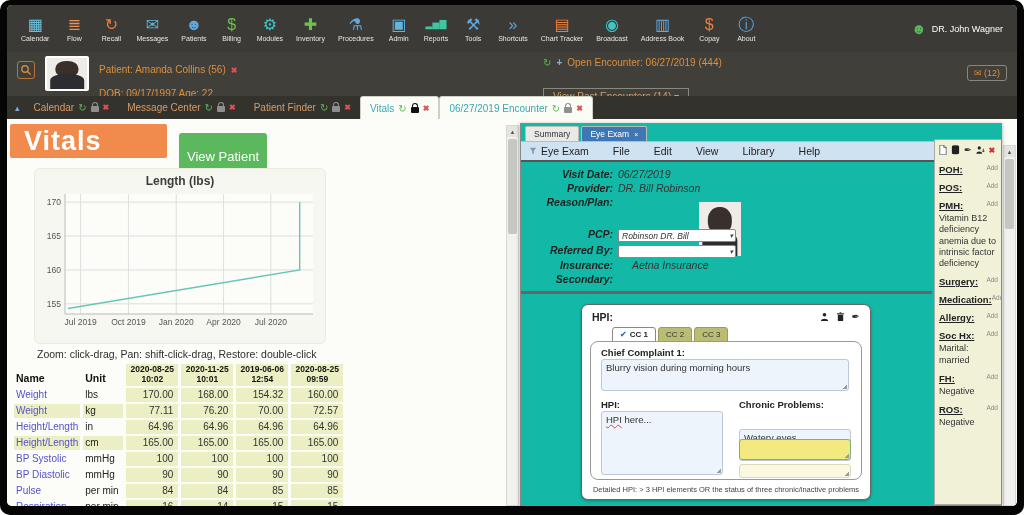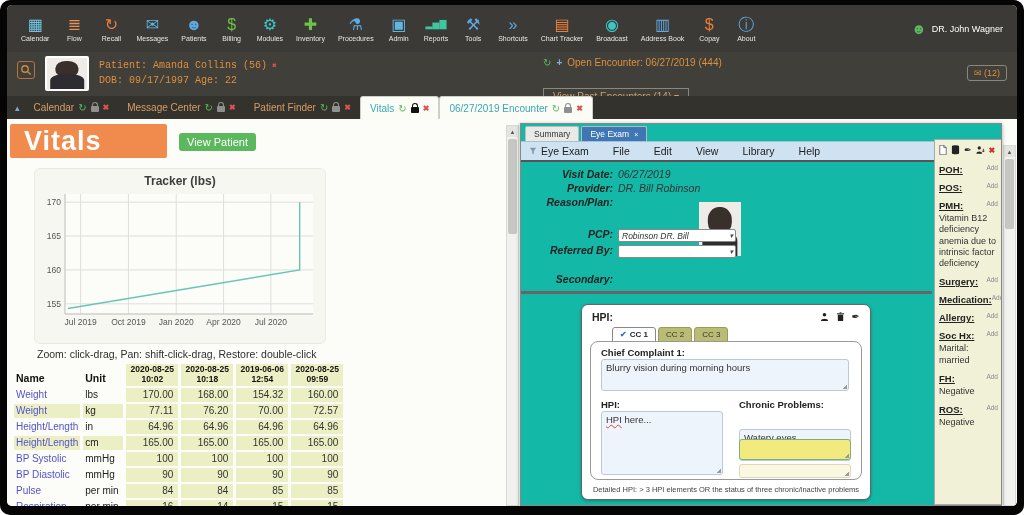--- a/index.html
+++ b/index.html
@@ -16,21 +16,21 @@
   .tb-icon{font-size:16px;line-height:19px;height:19px;}
   .tb-label{font-size:7px;color:#e9e7e1;white-space:nowrap;}
   .tb-user{display:flex;align-items:center;gap:5px;color:#fff;font-size:9px;}
   .tb-user-icon{color:#5cb85c;font-size:15px;}
 
   
   .patientbar{position:absolute;top:47px;left:0;right:0;height:44px;background:#403f39;}
   .pb-search{position:absolute;left:10px;top:9px;width:18px;height:18px;border:1px solid #b5763a;
     border-radius:3px;display:flex;align-items:center;justify-content:center;cursor:pointer;}
   .pb-photo{position:absolute;left:38px;top:4px;width:44px;height:35px;border:2px solid #fff;border-radius:2px;}
-  .pb-info{position:absolute;left:92px;top:6px;color:#dd8f3f;font-size:10px;line-height:15px;font-family:Liberation Mono, monospace;}
+  .pb-info{position:absolute;left:92px;top:6px;color:#dd8f3f;font-size:10px;line-height:23px;}
   .pb-close{color:#d9534f;font-size:8px;font-weight:bold;margin-left:5px;cursor:pointer;}
   .pb-center{position:absolute;left:536px;top:5px;font-size:10px;color:#dd8f3f;}
   .pb-center .sym-refresh{color:#5cb85c;margin-right:5px;}
   .pb-center .sym-plus{color:#7fb2dd;font-weight:bold;margin-right:5px;}
   .pb-past{display:inline-block;margin-top:20px;border:1px solid #8a877c;border-radius:0;
     padding:2px 9px;color:#cfa06a;font-size:10px;background:transparent;cursor:pointer;}
   .pb-mail{position:absolute;right:10px;top:13px;border:1px solid #8a877c;border-radius:3px;
     padding:2px 6px;color:#dd8f3f;font-size:9px;cursor:pointer;}
 
   
@@ -45,22 +45,22 @@
   .padlock::before{content:"";position:absolute;left:1px;top:-4px;width:4px;height:4px;
     border:1.5px solid #8f8f8f;border-bottom:none;border-radius:3px 3px 0 0;}
   .padlock.locked{background:#111;}
   .padlock.locked::before{border-color:#111;}
 
   
   .content{position:absolute;top:114px;left:0;right:0;bottom:0;background:#fcfcf8;}
 
   .vitals-banner{position:absolute;left:3px;top:5px;width:157px;height:34px;background:#f18a4d;border-radius:2px;
     color:#fff;font-size:27px;font-weight:bold;display:flex;align-items:center;padding-left:14px;letter-spacing:1px;}
-  .view-patient{position:absolute;left:172px;top:14px;background:#5cb85c;color:#fff;font-size:11px;
-    padding:3px 8px;border-radius:3px;cursor:pointer;}
+  .view-patient{position:absolute;left:172px;top:14px;background:#5cb85c;color:#fff;font-size:13px;
+    padding:16px 8px;border-radius:3px;cursor:pointer;}
 
   .chart-card{position:absolute;left:27px;top:49px;width:292px;height:176px;background:#f7f7f1;
     border:1px solid #eceade;border-radius:6px;}
   .chart-title{text-align:center;font-size:12px;font-weight:bold;color:#3d3d3d;margin-top:5px;}
   .chart-card svg text{font-family:"Liberation Sans", sans-serif;}
   .chart-caption{position:absolute;left:30px;top:229px;font-size:10.5px;color:#2e2e2e;}
 
   .vitals-table{position:absolute;left:4px;top:243px;border-collapse:separate;border-spacing:3px 2px;table-layout:fixed;}
   .vitals-table th,.vitals-table td{font-size:10px;line-height:1.2;padding:1px 2px;}
   th.h-plain{text-align:left;font-size:10.5px;color:#111;vertical-align:bottom;}
@@ -286,21 +286,21 @@
           </div>
         </div>
   </div>
 
   <div class="content">
 
     <div class="vitals-banner">Vitals</div>
     <div class="view-patient">View Patient</div>
 
     <div class="chart-card">
-      <div class="chart-title">Tracker (lbs)</div>
+      <div class="chart-title">Length (lbs)</div>
       <svg id="weight-chart" width="292" height="150">
             <rect x="30" y="6" width="248" height="120" fill="#fcfcf8"></rect>
             <line x1="45.59748427672956" y1="6" x2="45.59748427672956" y2="126" stroke="#dedede"></line>
             <text x="45.59748427672956" y="137" text-anchor="middle" font-size="8.5" fill="#555">Jul 2019</text>
             <line x1="93.42976939203355" y1="6" x2="93.42976939203355" y2="126" stroke="#dedede"></line>
             <text x="93.42976939203355" y="137" text-anchor="middle" font-size="8.5" fill="#555">Oct 2019</text>
             <line x1="141.26205450733752" y1="6" x2="141.26205450733752" y2="126" stroke="#dedede"></line>
             <text x="141.26205450733752" y="137" text-anchor="middle" font-size="8.5" fill="#555">Jan 2020</text>
             <line x1="188.57442348008388" y1="6" x2="188.57442348008388" y2="126" stroke="#dedede"></line>
             <text x="188.57442348008388" y="137" text-anchor="middle" font-size="8.5" fill="#555">Apr 2020</text>
@@ -328,21 +328,21 @@
             <col style="width:52px">
             <col style="width:52px">
             <col style="width:52px">
             <col style="width:52px">
           </colgroup>
       <thead id="vitals-thead">
             <tr>
               <th class="h-plain">Name</th>
               <th class="h-plain">Unit</th>
               <th class="h-date">2020-08-25 10:02</th>
-              <th class="h-date">2020-08-25 10:18</th>
+              <th class="h-date">2020-11-25 10:01</th>
               <th class="h-date">2019-06-06 12:54</th>
               <th class="h-date">2020-08-25 09:59</th>
             </tr>
           </thead>
       <tbody id="vitals-tbody">
             <tr>
               <td class="name">Weight</td>
               <td class="unit">lbs</td>
               <td class="val">170.00</td>
               <td class="val">168.00</td>
@@ -450,20 +450,21 @@
           </div>
       <div class="ep-divider"></div>
 
       <div class="ep-details">
         <div class="dr" style="top:6px"><span class="dl">Visit Date:</span><span>06/27/2019</span></div>
         <div class="dr" style="top:20px"><span class="dl">Provider:</span><span>DR. Bill Robinson</span></div>
         <div class="dr" style="top:34px"><span class="dl">Reason/Plan:</span></div>
         <div class="ep-photo portrait"></div>
         <div class="dr" style="top:66px"><span class="dl">PCP:</span><span class="sel"><span>Robinson DR. Bill</span><span class="caret">▾</span></span></div>
         <div class="dr" style="top:82px"><span class="dl">Referred By:</span><span class="sel"><span></span><span class="caret">▾</span></span></div>
+        <div class="dr" style="top:97px"><span class="dl">Insurance:</span><span style="margin-left:14px">Aetna Insurance</span></div>
         <div class="dr" style="top:111px"><span class="dl">Secondary:</span></div>
       </div>
       <div class="ep-divider2"></div>
 
       <div class="hpi-card">
         <div class="hpi-head">HPI:</div>
         <div class="hpi-icons">
           <svg width="9" height="9" viewBox="0 0 10 10">
                 <circle cx="5" cy="3" r="2" fill="#222"></circle>
                 <path d="M1 10 C1 6.5 9 6.5 9 10 Z" fill="#222"></path>

